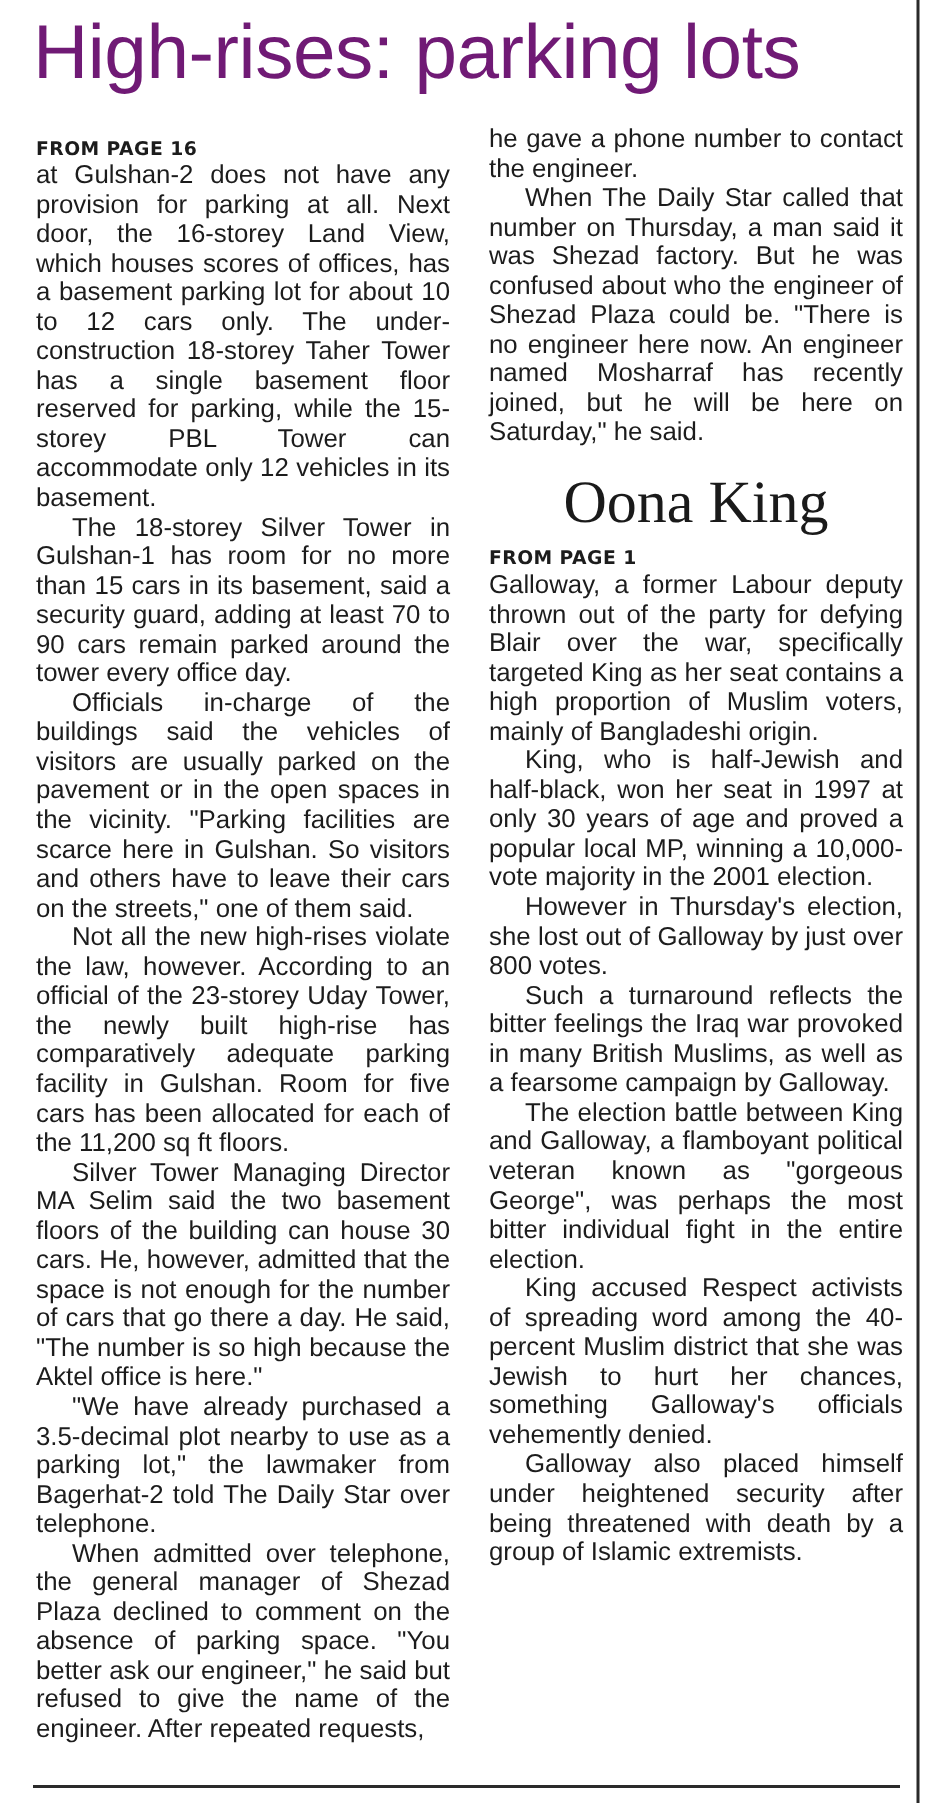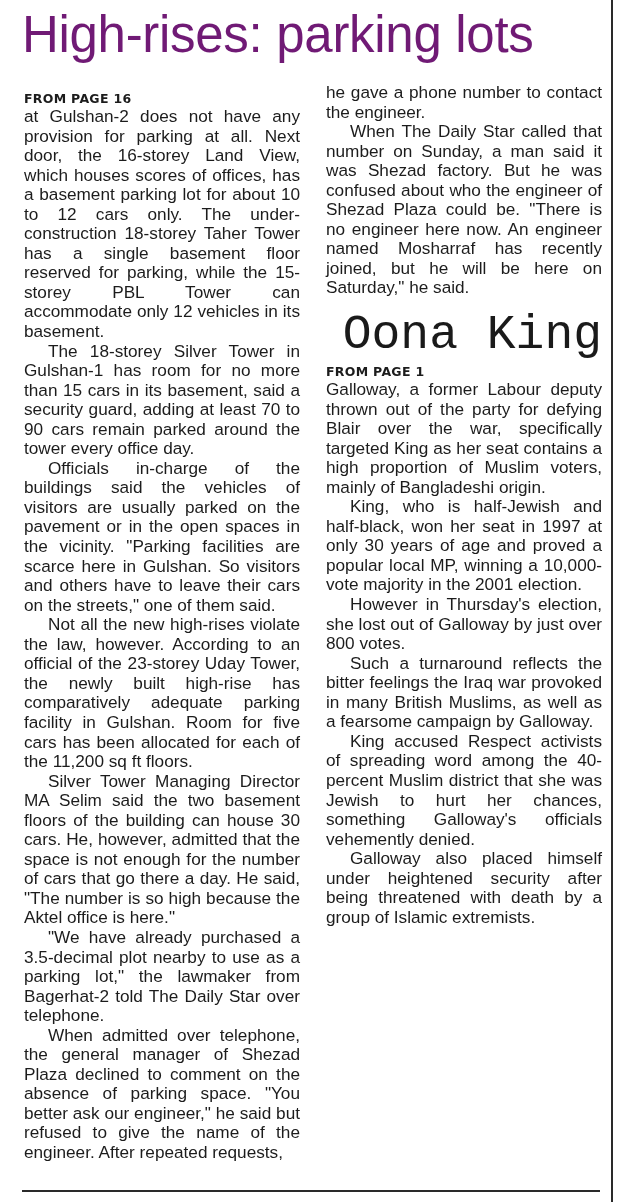--- a/index.html
+++ b/index.html
@@ -18,22 +18,22 @@
     }
     .col-left { left: 24px; top: 91px; }
     .col-right { left: 326px; top: 83px; width: 276px; }
     .kicker {
       font-family: "DejaVu Sans", sans-serif; font-weight: bold; font-size: 12.5px;
       line-height: 16px; letter-spacing: 0.3px; display: block; color: #1c1c1c;
     }
     .para { margin: 0; text-indent: 0; }
     .para.indent { text-indent: 24px; }
     .subhead {
-      font-family: Liberation Mono, monospace; font-size: 48px; line-height: 46px;
-      margin: 14px 0 6px 0; color: #1a1a1a; text-align: right; white-space: nowrap;
+      font-family: Liberation Serif, serif; font-size: 40px; line-height: 46px;
+      margin: 14px 0 6px 0; color: #1a1a1a; text-align: center; white-space: nowrap;
     }
     .bottom-rule { position: absolute; left: 22px; top: 1190px; width: 578px; height: 2px; background: #2a2a2a; }
   </style>
 </head>
 <body>
 
 <div class="page">
   <div class="right-border"></div>
 
   <div class="headline">High-rises: parking lots</div>
@@ -44,26 +44,27 @@
     <p class="para indent">The 18-storey Silver Tower in Gulshan-1 has room for no more than 15 cars in its basement, said a security guard, adding at least 70 to 90 cars remain parked around the tower every office day.</p>
     <p class="para indent">Officials in-charge of the buildings said the vehicles of visitors are usually parked on the pavement or in the open spaces in the vicinity. "Parking facilities are scarce here in Gulshan. So visitors and others have to leave their cars on the streets," one of them said.</p>
     <p class="para indent">Not all the new high-rises violate the law, however. According to an official of the 23-storey Uday Tower, the newly built high-rise has comparatively adequate parking facility in Gulshan. Room for five cars has been allocated for each of the 11,200 sq ft floors.</p>
     <p class="para indent">Silver Tower Managing Director MA Selim said the two basement floors of the building can house 30 cars. He, however, admitted that the space is not enough for the number of cars that go there a day. He said, "The number is so high because the Aktel office is here."</p>
     <p class="para indent">"We have already purchased a 3.5-decimal plot nearby to use as a parking lot," the lawmaker from Bagerhat-2 told The Daily Star over telephone.</p>
     <p class="para indent">When admitted over telephone, the general manager of Shezad Plaza declined to comment on the absence of parking space. "You better ask our engineer," he said but refused to give the name of the engineer. After repeated requests,</p>
   </div>
 
   <div class="col col-right">
     <p class="para">he gave a phone number to contact the engineer.</p>
-    <p class="para indent">When The Daily Star called that number on Sunday, a man said it was Shezad factory. But he was confused about who the engineer of Shezad Plaza could be. "There is no engineer here now. An engineer named Mosharraf has recently joined, but he will be here on Saturday," he said.</p>
+    <p class="para indent">When The Daily Star called that number on Thursday, a man said it was Shezad factory. But he was confused about who the engineer of Shezad Plaza could be. "There is no engineer here now. An engineer named Mosharraf has recently joined, but he will be here on Saturday," he said.</p>
 
     <div class="subhead">Oona King</div>
     <span class="kicker">FROM PAGE 1</span>
     <p class="para">Galloway, a former Labour deputy thrown out of the party for defying Blair over the war, specifically targeted King as her seat contains a high proportion of Muslim voters, mainly of Bangladeshi origin.</p>
     <p class="para indent">King, who is half-Jewish and half-black, won her seat in 1997 at only 30 years of age and proved a popular local MP, winning a 10,000-vote majority in the 2001 election.</p>
     <p class="para indent">However in Thursday's election, she lost out of Galloway by just over 800 votes.</p>
     <p class="para indent">Such a turnaround reflects the bitter feelings the Iraq war provoked in many British Muslims, as well as a fearsome campaign by Galloway.</p>
+    <p class="para indent">The election battle between King and Galloway, a flamboyant political veteran known as "gorgeous George", was perhaps the most bitter individual fight in the entire election.</p>
     <p class="para indent">King accused Respect activists of spreading word among the 40-percent Muslim district that she was Jewish to hurt her chances, something Galloway's officials vehemently denied.</p>
     <p class="para indent">Galloway also placed himself under heightened security after being threatened with death by a group of Islamic extremists.</p>
   </div>
 
   <div class="bottom-rule"></div>
 </div>
 
 </body></html>

